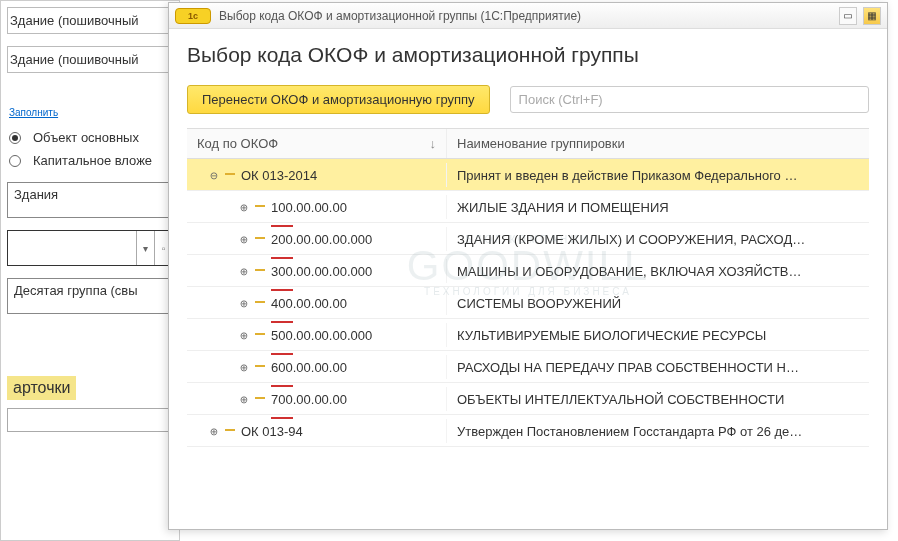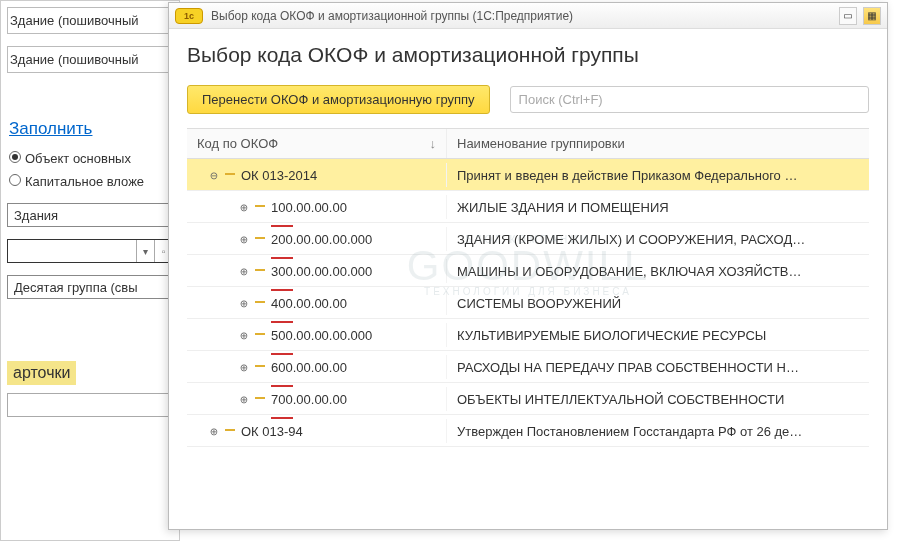--- a/index.html
+++ b/index.html
@@ -28,28 +28,28 @@
     padding: 5px 2px;
     margin-bottom: 12px;
     font-size: 13px;
     white-space: nowrap;
     overflow: hidden;
     background: #fff;
   }
   .bg-link {
     color: #0066cc;
     text-decoration: underline;
-    font-size: 17px;
+    font-size: 10px;
     display: block;
-    margin: 16px 2px 12px;
-  }
-  .bg-radio { display:flex; align-items:flex-start; gap:4px; margin: 8px 2px; font-size:13px; }
+    margin: 4px 2px 12px;
+  }
+  .bg-radio { display:flex; align-items:center; gap:12px; margin: 8px 2px; font-size:13px; }
   .bg-radio .circ { width:12px;height:12px;border:1px solid #666;border-radius:50%;display:inline-flex;align-items:center;justify-content:center;}
   .bg-radio .dot { width:6px;height:6px;background:#333;border-radius:50%; }
-  .bg-combo { display:flex; border:1px solid #888; margin-bottom:12px; height:24px; background:#fff;}
+  .bg-combo { display:flex; border:1px solid #888; margin-bottom:12px; height:36px; background:#fff;}
   .bg-combo .main { flex:1; padding:4px 6px; font-size:13px; overflow:hidden;}
   .bg-combo .btn { width:18px; border-left:1px solid #aaa; display:flex;align-items:center;justify-content:center; font-size:10px;color:#666;}
   .bg-tab { background:#f5e58a; padding:3px 6px; font-size:16px; margin-top:20px; display:inline-block;}
   .bg-blank { height:24px; border:1px solid #aaa; margin-top:8px; background:#fff;}
 
   .dialog {
     position: absolute;
     left: 168px;
     top: 2px;
     width: 720px;
@@ -60,21 +60,21 @@
   }
   .titlebar {
     height: 26px;
     background: linear-gradient(#fefefe,#eee);
     border-bottom: 1px solid #ddd;
     display: flex;
     align-items: center;
     padding: 0 6px;
     gap: 8px;
   }
-  .app-icon { width:28px;height:16px;background:#f7d125;border:1px solid #cc9900;border-radius:4px;display:flex;align-items:center;justify-content:center;font-size:9px;font-weight:bold;color:#8a5a00;}
+  .app-icon { width:36px;height:16px;background:#f7d125;border:1px solid #cc9900;border-radius:4px;display:flex;align-items:center;justify-content:center;font-size:9px;font-weight:bold;color:#8a5a00;}
   .titlebar-text { font-size:12px; color:#555; flex:1;}
   .titlebar-right { display:flex; gap:6px;}
   .titlebar-btn { width:18px;height:18px;border:1px solid #ccc;background:#fafafa;display:flex;align-items:center;justify-content:center;font-size:10px;}
   .calc-icon { background:linear-gradient(#ffe27a,#f7c94b); }
 
   .dialog-body { padding: 14px 18px 0 18px;}
   .dialog-title { font-size:21px; color:#333; margin-bottom:18px; }
 
   .action-row { display:flex; align-items:center; gap:20px; margin-bottom:14px;}
   .transfer-btn {

